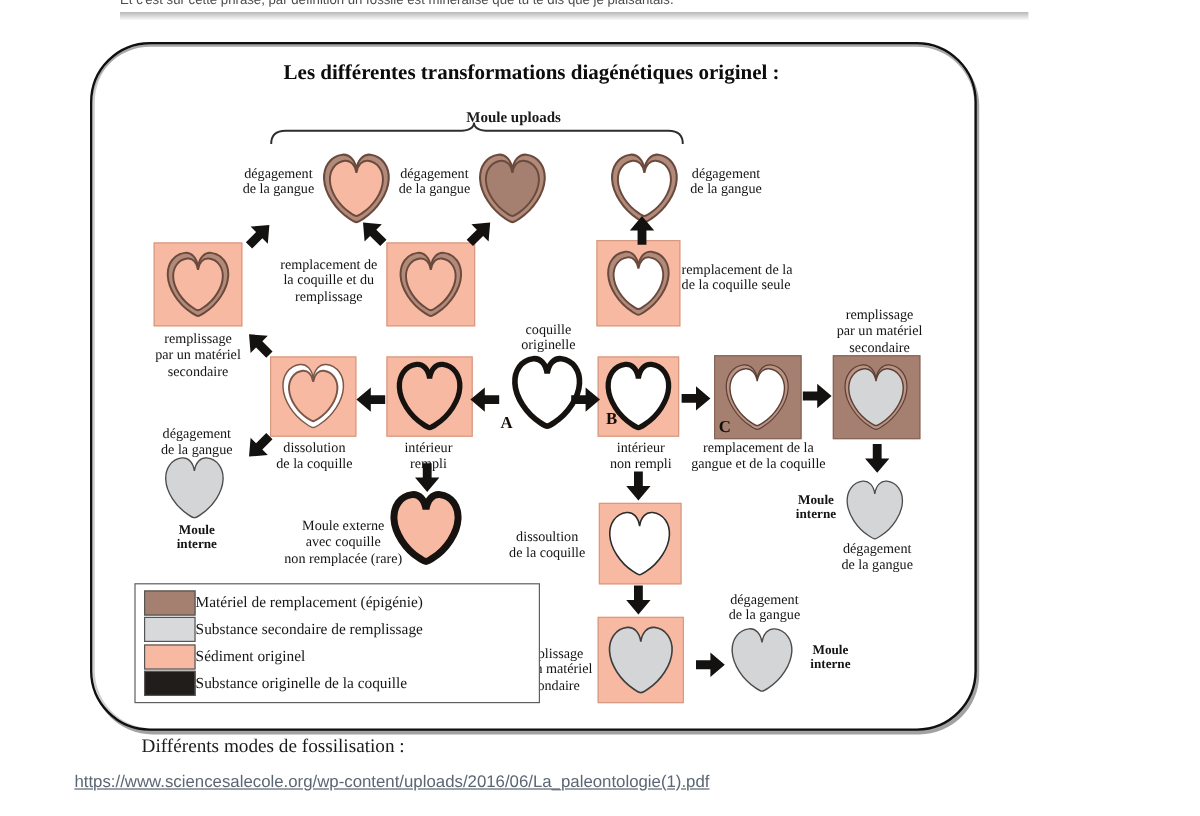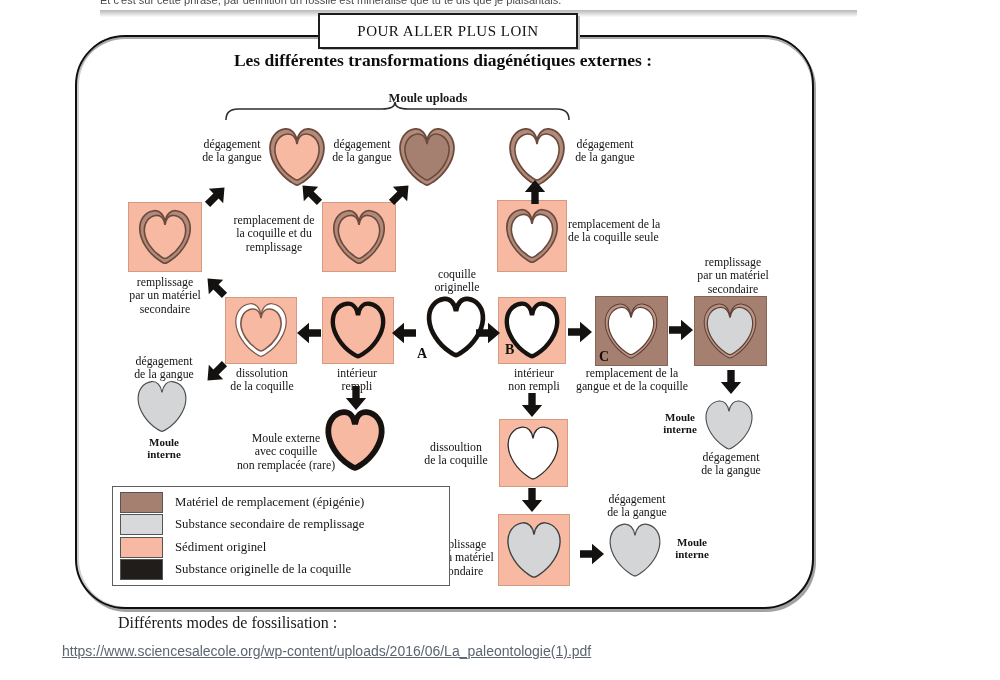--- a/index.html
+++ b/index.html
@@ -26,41 +26,38 @@
   .shell{position:absolute;}
   .lbl{position:absolute;text-align:center;font-size:11.8px;line-height:1.13;color:#141414;
        white-space:pre-line;transform:translateX(-50%);}
   .lbl.left{transform:none;text-align:left;}
   .lbl.bold{font-weight:bold;font-size:11px;}
   .letter{position:absolute;font-weight:bold;font-size:14px;color:#141009;}
   .arrow{position:absolute;}
   .legend{position:absolute;left:112px;top:486px;width:338px;height:100px;border:1px solid #5f5f5f;
           background:#fff;display:flex;flex-direction:column;justify-content:space-evenly;
           padding:3px 7px;box-sizing:border-box;z-index:3;}
-  .legend-row{display:flex;align-items:center;gap:12px;}
+  .legend-row{display:flex;align-items:center;}
   .legend-swatch{width:41px;height:19px;border:1px solid #555;flex:0 0 auto;}
   .legend-label{font-size:12.8px;color:#161616;}
   .footer-caption{position:absolute;left:118px;top:614px;font-size:16px;color:#1b1b1b;z-index:2;}
   .footer-link{position:absolute;left:62px;top:643px;font-family:"Liberation Sans",sans-serif;
                font-size:14px;color:#5b6672;text-decoration:underline;z-index:2;}
 </style>
 </head>
 <body>
 
 <div class="canvas">
   <div class="top-clip">
     <span>Et c'est sur cette phrase, par définition un fossile est minéralisé que tu te dis que je plaisantais.</span>
   </div>
   <div class="shadow-strip"></div>
-  <div class="badge">
-    <span>POUR ALLER PLUS LOIN</span>
-  </div>
 
   <div class="frame"></div>
-  <div class="dtitle">Les différentes transformations diagénétiques externes :</div>
+  <div class="dtitle">Les différentes transformations diagénétiques originel :</div>
   <div class="bracket-label">Moule uploads</div>
   <svg class="bracket" width="345" height="20" viewBox="0 0 345 20">
     <path d="M1,19 Q1,8 13,8 L157,8 Q170,8 170,1 Q170,8 183,8 L332,8 Q344,8 344,19" fill="none" stroke="#2e2e2e" stroke-width="1.6"></path>
   </svg>
 
   <div id="diagram-layer">
       <div class="sq" style="left: 128px; top: 202px; width: 74px; height: 70px; background: rgb(247, 185, 161); border: 1px solid rgb(214, 154, 130);"></div>
       <div class="sq" style="left: 322px; top: 202px; width: 74px; height: 70px; background: rgb(247, 185, 161); border: 1px solid rgb(214, 154, 130);"></div>
       <div class="sq" style="left: 497px; top: 200px; width: 70px; height: 72px; background: rgb(247, 185, 161); border: 1px solid rgb(214, 154, 130);"></div>
       <div class="sq" style="left: 225px; top: 297px; width: 72px; height: 67px; background: rgb(247, 185, 161); border: 1px solid rgb(214, 154, 130);"></div>

